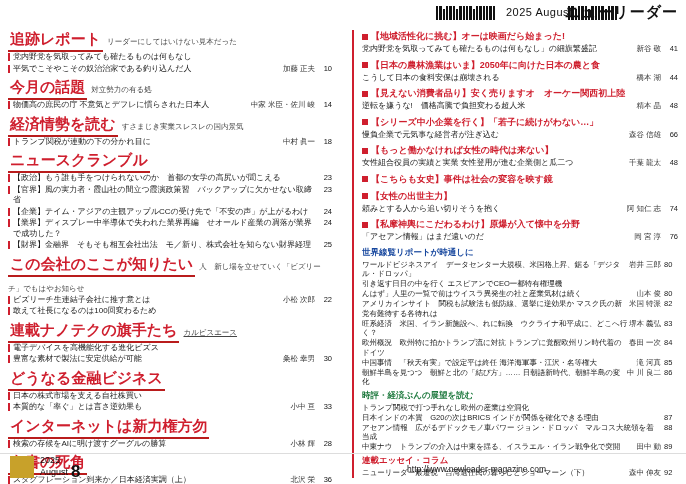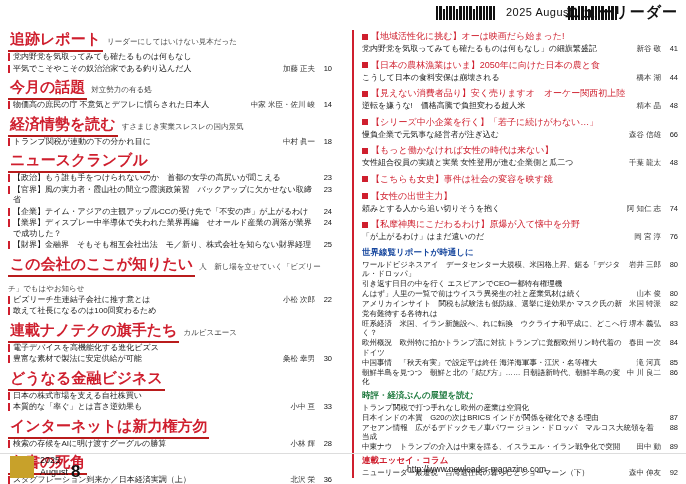--- a/index.html
+++ b/index.html
@@ -33,36 +33,36 @@
   }
   .item{display:flex;align-items:flex-start;font-size:8px;line-height:10.5px;margin:0 0 1px 0;}
   .item .bar{flex:0 0 2px;height:8px;background:#cf1f2e;margin:1px 3px 0 0;}
   .item .txt{flex:1 1 auto;padding-right:2px;}
   .item .au{flex:0 0 auto;text-align:right;font-size:7.5px;color:#333;white-space:nowrap;padding-right:3px;}
   .item .pg{flex:0 0 14px;text-align:right;font-size:7.5px;color:#111;}
   .sub{font-size:7.5px;color:#444;display:block;line-height:10px;}
 
   
   .feature-head{
-    display:flex;align-items:center;font-size:9px;font-weight:normal;margin:0 0 1px 0;color:#111;
+    display:flex;align-items:center;font-size:9px;font-weight:bold;margin:0 0 1px 0;color:#111;
   }
   .feature-head .sq{width:6px;height:6px;background:#cf1f2e;margin-right:3px;}
   .feat-item{font-size:8px;line-height:10.5px;display:flex;margin-bottom:1px;}
   .feat-item .t{flex:1 1 auto;}
   .feat-item .a{flex:0 0 auto;font-size:7.5px;color:#333;padding-right:3px;white-space:nowrap;}
   .feat-item .p{flex:0 0 14px;text-align:right;font-size:7.5px;}
 
   .green{color:#1f7a3f;}
   .blue{color:#17479e;}
   .red{color:#cf1f2e;}
 
   .smallline{font-size:7.5px;line-height:9.5px;display:flex;margin-bottom:.5px;}
   .smallline .t{flex:1 1 auto;}
   .smallline .a{flex:0 0 auto;padding-right:3px;color:#333;white-space:nowrap;}
-  .smallline .p{flex:0 0 14px;text-align:right;}
+  .smallline .p{flex:0 0 14px;text-align:left;}
 
   .sec-label{font-size:8.5px;font-weight:bold;margin:3px 0 1px 0;}
   .sec-label.red{color:#cf1f2e;}
   .sec-label.green{color:#1f7a3f;}
   .sec-label.blue{color:#17479e;}
 
   
   .footer{position:absolute;left:0;bottom:0;width:556px;height:34px;}
   .fbar{position:absolute;left:10px;bottom:6px;width:24px;height:22px;background:#c8a12a;}
   .fdate{position:absolute;left:40px;bottom:6px;font-size:9px;line-height:11px;color:#111;}
@@ -171,21 +171,21 @@
           <span class="bar"></span>
           <span class="txt">ビズリーチ生連結子会社に推す意とは</span>
           <span class="au">小松 次郎</span>
           <span class="pg">22</span>
         </div><div class="item">
           <span class="bar"></span>
           <span class="txt">敢えて社長になるのは100回変わるため</span>
           <span class="au"></span>
           <span class="pg"></span>
         </div></div>
-      <div class="sec"><div class="sec-head">連載ナノテクの旗手たち</div><span class="sub" style="display: inline; margin-left: 4px;">カルビスエース</span><div class="item">
+      <div class="sec"><div class="sec-head">連載ナノテクの旗手たち</div><span class="sub" style="display: inline; margin-left: 4px; text-decoration: underline;">カルビスエース</span><div class="item">
           <span class="bar"></span>
           <span class="txt">電子デバイスを高機能化する進化ビズス</span>
           <span class="au"></span>
           <span class="pg"></span>
         </div><div class="item">
           <span class="bar"></span>
           <span class="txt">豊富な素材で製法に安定供給が可能</span>
           <span class="au">粂松 幸男</span>
           <span class="pg">30</span>
         </div></div>
@@ -287,21 +287,21 @@
           <span class="a">阿 知仁 志</span>
           <span class="p">74</span>
         </div>
       </div>
       <div class="sec">
         <div class="feature-head">
           <span class="sq"></span>
           <span class="red">【私摩神輿にこだわるわけ】原爆が入て懐中を分野</span>
         </div>
         <div class="feat-item">
-          <span class="t">「が上がるわけ」はまだ遠いのだ</span>
+          <span class="t">「アセアン情報」はまだ遠いのだ</span>
           <span class="a">岡 宮 淳</span>
           <span class="p">76</span>
         </div>
       </div>
       <div class="sec-label blue">世界線覧リポートが時通しに</div>
       <div class="smallline">
         <span class="t">ワールドビジネスアイ　データセンター大規模、米国格上昇、鋸る「デジタル・ドロッパ」</span>
         <span class="a">岩井 三郎</span>
         <span class="p">80</span>
       </div>

